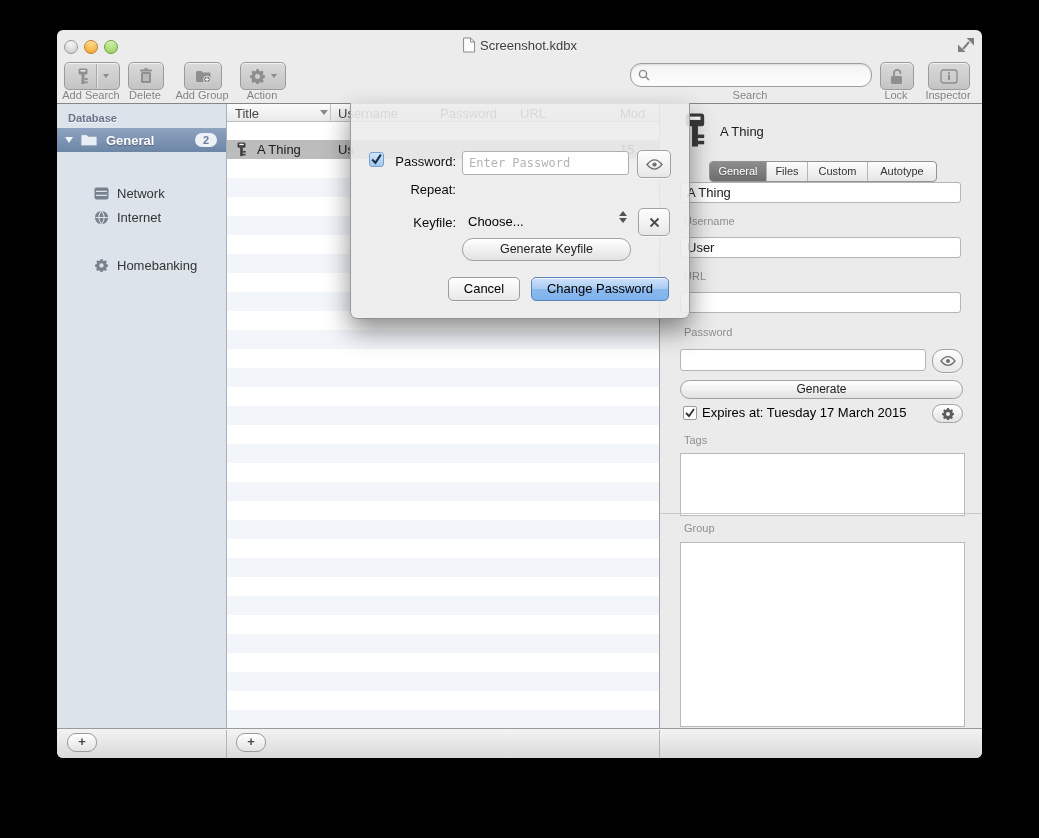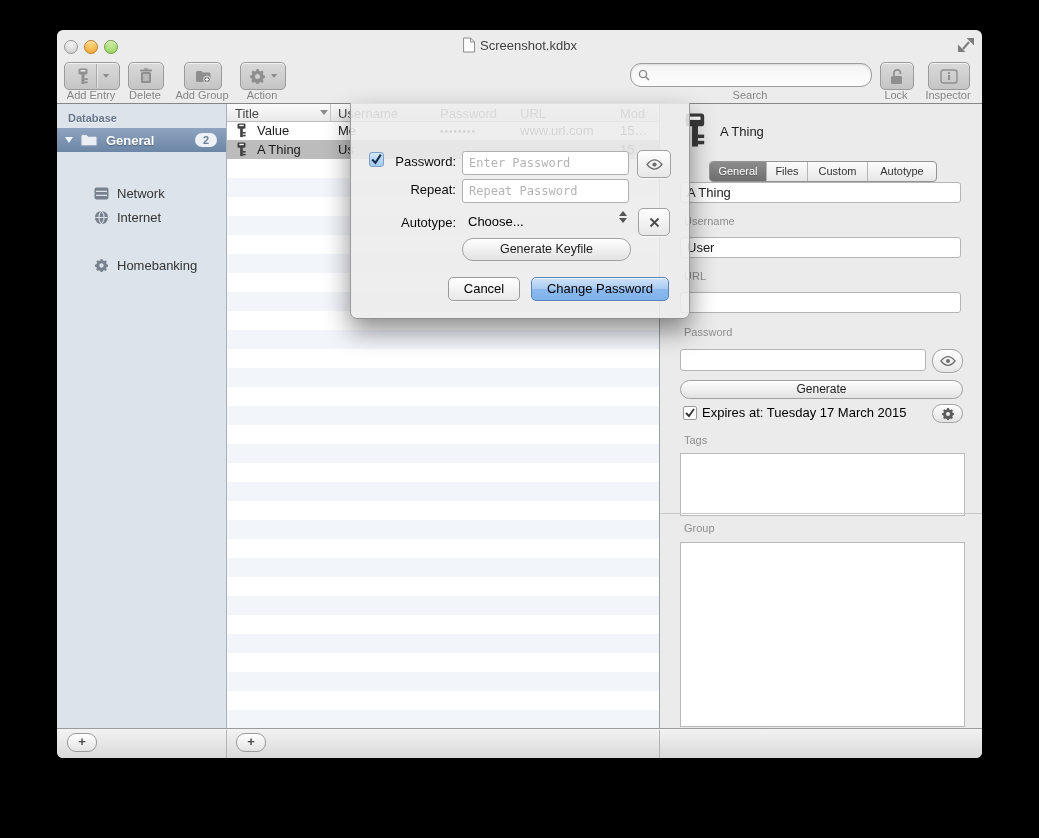--- a/index.html
+++ b/index.html
@@ -179,21 +179,21 @@
       </span>
     </div>
     <div class="tbtn" style="left:183px;width:44px">
       <span style="margin-left:6px">
         <svg width="15" height="15" viewBox="0 0 15 15">
             <path fill-rule="evenodd" fill="#8f8f8f" d="M6.4 0h2.2l.4 1.7 1.6.7L12.1 1.5 13.7 3.1 12.8 4.6l.7 1.6 1.7.4v2.2l-1.7.4-.7 1.6.9 1.5-1.6 1.6-1.5-.9-1.6.7-.4 1.7H6.4L6 13.7l-1.6-.7-1.5.9-1.6-1.6.9-1.5-.7-1.6L0 8.8V6.6l1.7-.4.7-1.6-.9-1.5L3.1 1.5l1.5.9L6.2 1.7zM7.5 5a2.5 2.5 0 100 5 2.5 2.5 0 000-5z"></path>
           </svg>
       </span>
       <span class="dda"></span>
     </div>
-    <span class="tlabel" style="left:34px">Add Entry</span>
+    <span class="tlabel" style="left:34px">Add Search</span>
     <span class="tlabel" style="left:88px">Delete</span>
     <span class="tlabel" style="left:145px">Add Group</span>
     <span class="tlabel" style="left:205px">Action</span>
 
     <div class="searchwrap">
       <span style="margin:0 4px 0 7px">
         <svg width="12" height="12" viewBox="0 0 12 12">
             <circle cx="5" cy="5" r="3.6" fill="none" stroke="#8b8b8b" stroke-width="1.4"></circle>
             <line x1="7.8" y1="7.8" x2="11" y2="11" stroke="#8b8b8b" stroke-width="1.6"></line>
           </svg>
@@ -298,38 +298,20 @@
         <div class="stripe" style="top: 492px; left: 0px; background: rgb(242, 245, 250);"></div>
         <div class="stripe" style="top: 511px; left: 0px; background: rgb(255, 255, 255);"></div>
         <div class="stripe" style="top: 530px; left: 0px; background: rgb(242, 245, 250);"></div>
         <div class="stripe" style="top: 549px; left: 0px; background: rgb(255, 255, 255);"></div>
         <div class="stripe" style="top: 568px; left: 0px; background: rgb(242, 245, 250);"></div>
         <div class="stripe" style="top: 587px; left: 0px; background: rgb(255, 255, 255);"></div>
         <div class="stripe" style="top: 606px; left: 0px; background: rgb(242, 245, 250);"></div>
       </div>
     </div>
 
-  <div class="trow" style="top:91px;background:#fff">
-    <span style="position:absolute;left:9px;top:2px">
-      <svg width="11" height="15" viewBox="0 0 12 17">
-          <g fill="#3f3f3f">
-            <rect x="1.5" y="0.5" width="9" height="6" rx="1.5"></rect>
-            <rect x="4.5" y="6" width="3" height="10"></rect>
-            <rect x="7.5" y="10.2" width="3.2" height="1.8"></rect>
-            <rect x="7.5" y="13.4" width="3.2" height="1.8"></rect>
-          </g>
-          <rect x="3.5" y="2" width="5" height="1.6" fill="#fff"></rect>
-        </svg>
-    </span>
-    <span class="cell" style="left:30px">Value</span>
-    <span class="cell" style="left:111px">Me</span>
-    <span class="cell" style="left:213px;font-size:10px;letter-spacing:1px;top:5px">••••••••</span>
-    <span class="cell" style="left:293px">www.url.com</span>
-    <span class="cell" style="left:393px">15…</span>
-  </div>
   <div class="trow" style="top:110px;background:#bcbcbc">
     <span style="position:absolute;left:9px;top:2px">
       <svg width="11" height="15" viewBox="0 0 12 17">
           <g fill="#3f3f3f">
             <rect x="1.5" y="0.5" width="9" height="6" rx="1.5"></rect>
             <rect x="4.5" y="6" width="3" height="10"></rect>
             <rect x="7.5" y="10.2" width="3.2" height="1.8"></rect>
             <rect x="7.5" y="13.4" width="3.2" height="1.8"></rect>
           </g>
           <rect x="3.5" y="2" width="5" height="1.6" fill="#fff"></rect>
@@ -421,23 +403,22 @@
     <span class="dlbl" style="left:35px;top:51px">Password:</span>
     <input class="dfield" style="top: 48px;" placeholder="Enter Password">
     <div class="sqbtn" style="left:286px;top:47px;width:32px">
       <svg width="17" height="11" viewBox="0 0 16 10">
           <path d="M1 5c2.4-3 4.8-4.3 7-4.3S12.6 2 15 5c-2.4 3-4.8 4.3-7 4.3S3.4 8 1 5z" fill="none" stroke="#6f6f6f" stroke-width="1.3"></path>
           <circle cx="8" cy="5" r="2" fill="#6f6f6f"></circle>
         </svg>
     </div>
 
     <span class="dlbl" style="left:35px;top:79px">Repeat:</span>
-    <input class="dfield" style="top: 76px;" placeholder="Repeat Password">
-
-    <span class="dlbl" style="left:35px;top:112px">Autotype:</span>
+
+    <span class="dlbl" style="left:35px;top:112px">Keyfile:</span>
     <span style="position:absolute;left:117px;top:111px;font-size:13px;color:#000">Choose...</span>
     <span class="stepper" style="left:268px;top:108px">
         <i class="up"></i>
         <i class="dn"></i>
       </span>
     <div class="sqbtn" style="left:287px;top:105px;width:30px">
       <svg width="11" height="11" viewBox="0 0 11 11">
           <g stroke="#4a4a4a" stroke-width="1.8">
             <line x1="1.5" y1="1.5" x2="9.5" y2="9.5"></line>
             <line x1="9.5" y1="1.5" x2="1.5" y2="9.5"></line>

